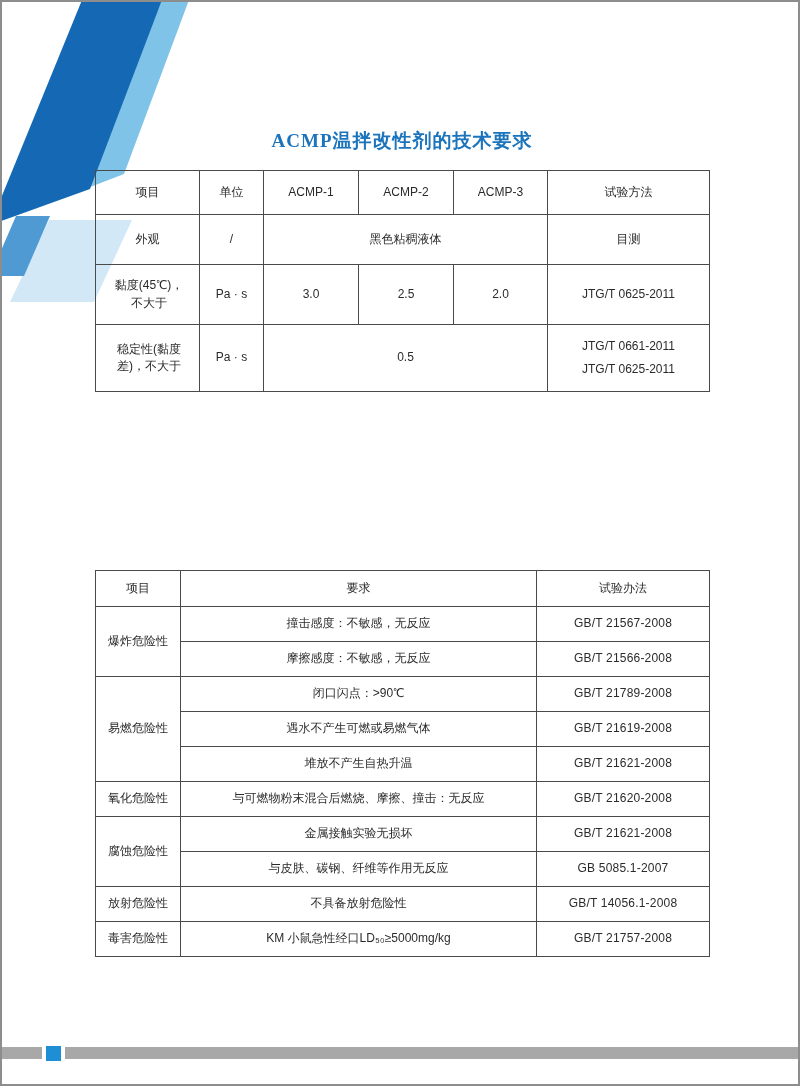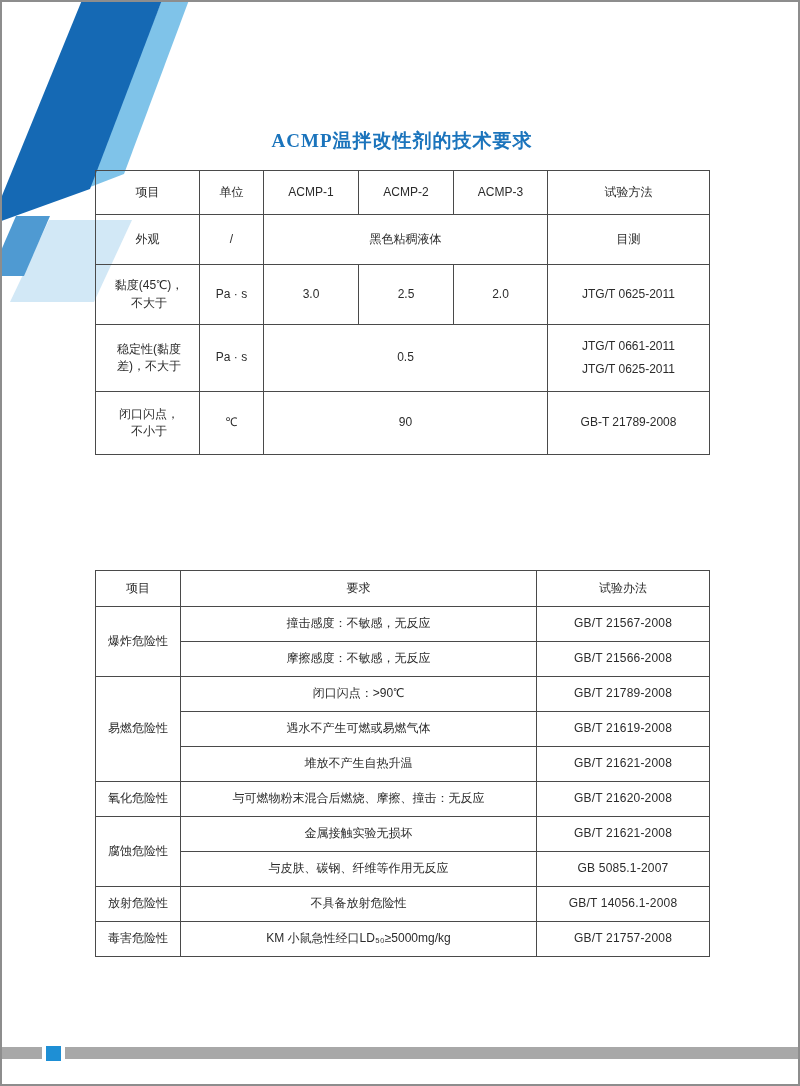--- a/index.html
+++ b/index.html
@@ -87,29 +87,20 @@
         <div>稳定性(黏度</div>
         <div>差)，不大于</div>
       </td>
       <td>Pa · s</td>
       <td colspan="3">0.5</td>
       <td class="two-line">
         <div>JTG/T 0661-2011</div>
         <div>JTG/T 0625-2011</div>
       </td>
     </tr>
-    <tr class="h63">
-      <td class="left">
-        <div>闭口闪点，</div>
-        <div>不小于</div>
-      </td>
-      <td>℃</td>
-      <td colspan="3">90</td>
-      <td>GB-T 21789-2008</td>
-    </tr>
   </tbody>
     </table>
 
 
   <table class="tbl-2">
     <colgroup>
       <col style="width:85px">
         <col style="width:356px">
         <col style="width:173px">
     </colgroup>

